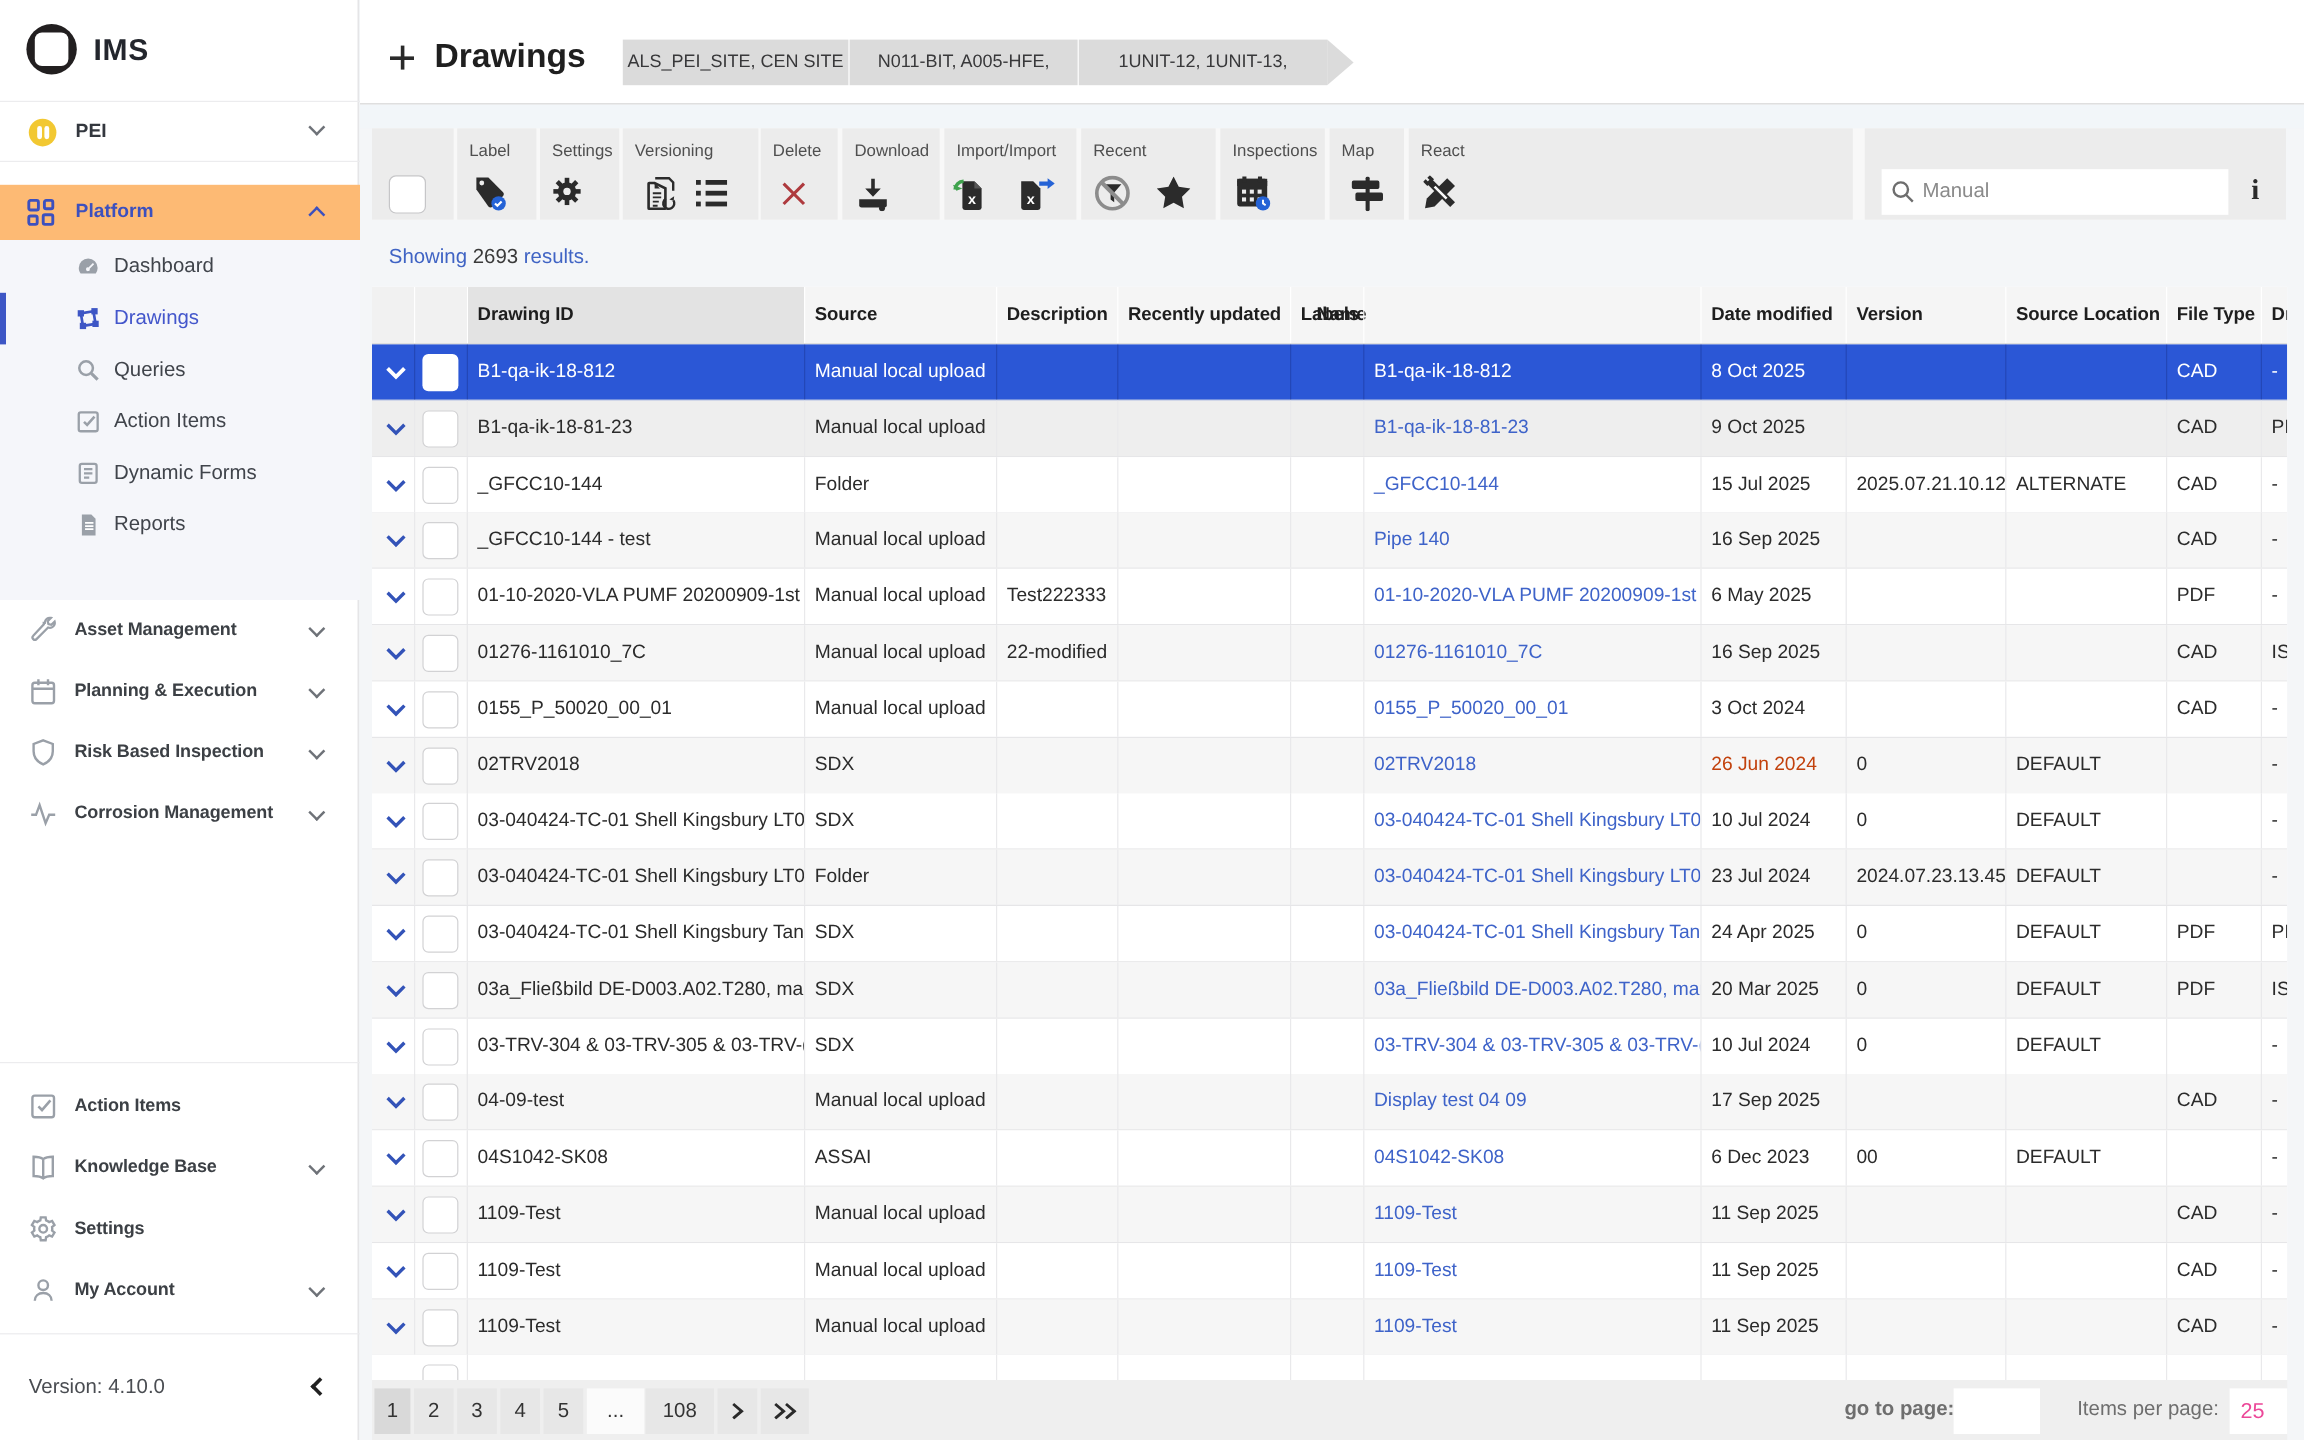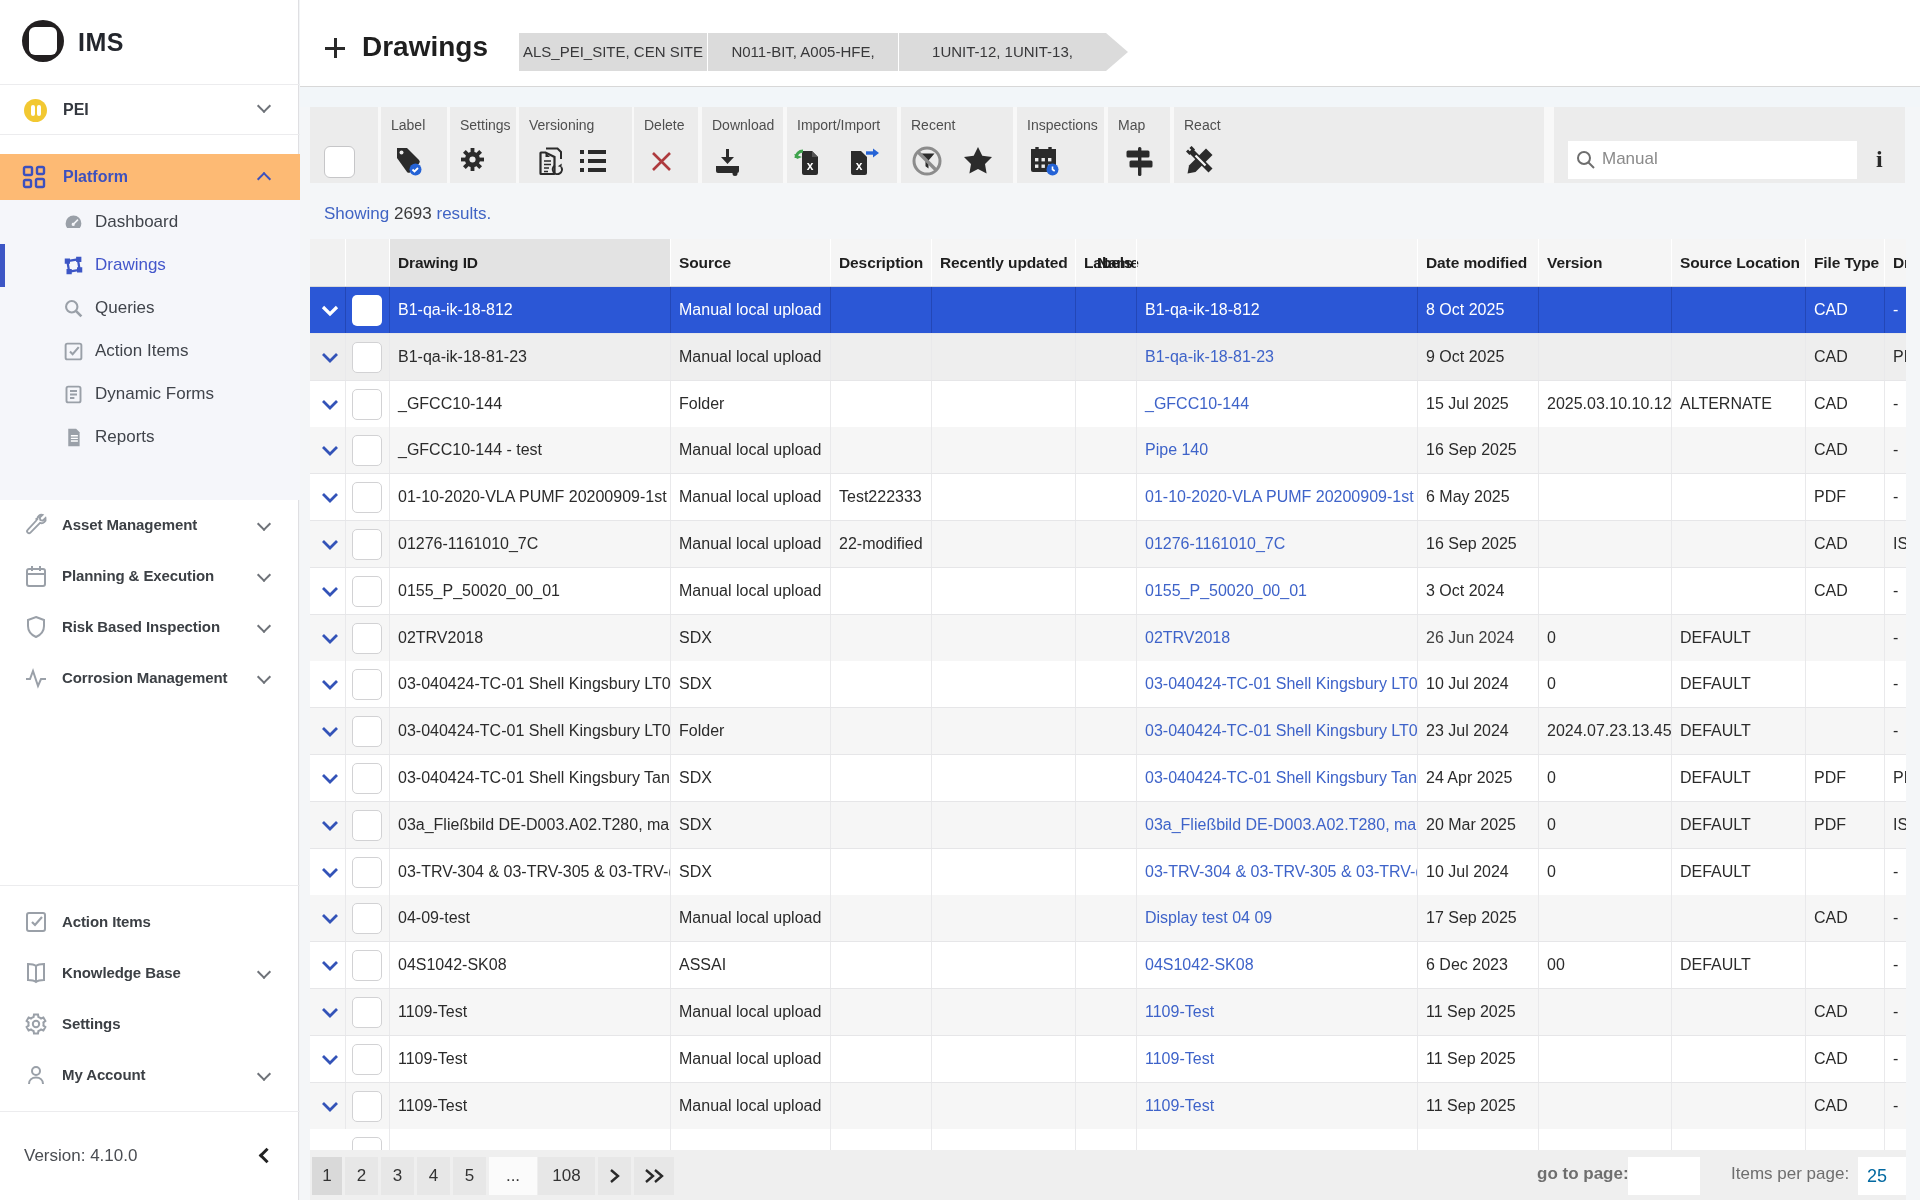--- a/index.html
+++ b/index.html
@@ -68,21 +68,21 @@
 .rchev { position:absolute; left:11px; top:18px; width:18px; height:12px; }
 .rcheck { position:absolute; left:42px; top:8px; width:30px; height:31px; background:#fff; border:1px solid #D2D2D4; border-radius:5px; }
 
 
 #pagebar { position:absolute; left:310px; top:1150px; width:1596px; height:50px; background:#EFEFEF; }
 .ptile { position:absolute; top:7px; height:38px; background:#E7E7E7; font-size:17px; color:#333; text-align:center; line-height:38px; }
 .ptile.active { background:#D9D9D9; }
 #goto { position:absolute; left:1227px; top:14px; font-size:17px; color:#6E6E6E;font-weight:bold; }
 #goto-box { position:absolute; left:1318px; top:7px; width:72px; height:38px; background:#fff; }
 #ipp { position:absolute; left:1421px; top:14px; font-size:17px; color:#6E6E6E; }
-#ipp-box { position:absolute; left:1548px; top:7px; width:48px; height:38px; background:#fff; font-size:18px; color:#0369a1; text-align:left; padding-left:9px; line-height:38px; }
+#ipp-box { position:absolute; left:1548px; top:7px; width:48px; height:38px; background:#fff; font-size:18px; color:#ec4899; text-align:left; padding-left:9px; line-height:38px; }
 </style>
 </head>
 <body>
 <div class="abs" style="left:300px;top:87px;width:1620px;height:20px;background:#F2F6F9;"></div>
 <div class="abs" style="left:300px;top:107px;width:1620px;height:1093px;background:#F4F6F8;"></div>
 <div class="abs" style="left:310px;top:107px;width:1595px;height:76px;background:#F8F8F8;"></div>
 
 <div id="sidebar">
   <div id="logo-circle">
       <div class="hole"></div>
@@ -453,21 +453,21 @@
 <svg class="rchev" viewBox="0 0 18 12" fill="none" stroke="#3353B8" stroke-width="2.8">
         <path d="M2 2 l7 7 7 -7"></path>
       </svg>
       <div class="colline" style="left:35px;"></div>
       <div class="colline" style="left:79px;"></div>
 <div class="rcheck" style="border:1px solid #D2D2D4;"></div>
 <div class="cell" style="left:79px;width:281px;color:#2B2B2B;">_GFCC10-144</div>
 <div class="cell" style="left:360px;width:160px;color:#2B2B2B;">Folder</div>
 <div class="cell" style="left:826px;width:281px;color:#3E63C9;">_GFCC10-144</div>
 <div class="cell" style="left:1107px;width:121px;color:#2B2B2B;">15 Jul 2025</div>
-<div class="cell" style="left:1228px;width:133px;color:#2B2B2B;">2025.03.10.10.12</div>
+<div class="cell" style="left:1228px;width:133px;color:#2B2B2B;">2025.07.21.10.12</div>
 <div class="cell" style="left:1361px;width:134px;color:#2B2B2B;">ALTERNATE</div>
 <div class="cell" style="left:1495px;width:79px;color:#2B2B2B;">CAD</div>
 <div class="cell" style="left:1574px;width:22px;color:#2B2B2B;">-</div>
 <div class="colline" style="left:79px;"></div>
 <div class="colline" style="left:360px;"></div>
 <div class="colline" style="left:520px;"></div>
 <div class="colline" style="left:621px;"></div>
 <div class="colline" style="left:765px;"></div>
 <div class="colline" style="left:826px;"></div>
 <div class="colline" style="left:1107px;"></div>
@@ -581,21 +581,21 @@
 <div class="trow" style="top:375.6px;background:#F6F6F6;">
 <svg class="rchev" viewBox="0 0 18 12" fill="none" stroke="#3353B8" stroke-width="2.8">
         <path d="M2 2 l7 7 7 -7"></path>
       </svg>
       <div class="colline" style="left:35px;"></div>
       <div class="colline" style="left:79px;"></div>
 <div class="rcheck" style="border:1px solid #D2D2D4;"></div>
 <div class="cell" style="left:79px;width:281px;color:#2B2B2B;">02TRV2018</div>
 <div class="cell" style="left:360px;width:160px;color:#2B2B2B;">SDX</div>
 <div class="cell" style="left:826px;width:281px;color:#3E63C9;">02TRV2018</div>
-<div class="cell" style="left:1107px;width:121px;color:#404040;">26 Jun 2024</div>
+<div class="cell" style="left:1107px;width:121px;color:#c2410c;">26 Jun 2024</div>
 <div class="cell" style="left:1228px;width:133px;color:#2B2B2B;">0</div>
 <div class="cell" style="left:1361px;width:134px;color:#2B2B2B;">DEFAULT</div>
 <div class="cell" style="left:1574px;width:22px;color:#2B2B2B;">-</div>
 <div class="colline" style="left:79px;"></div>
 <div class="colline" style="left:360px;"></div>
 <div class="colline" style="left:520px;"></div>
 <div class="colline" style="left:621px;"></div>
 <div class="colline" style="left:765px;"></div>
 <div class="colline" style="left:826px;"></div>
 <div class="colline" style="left:1107px;"></div>

